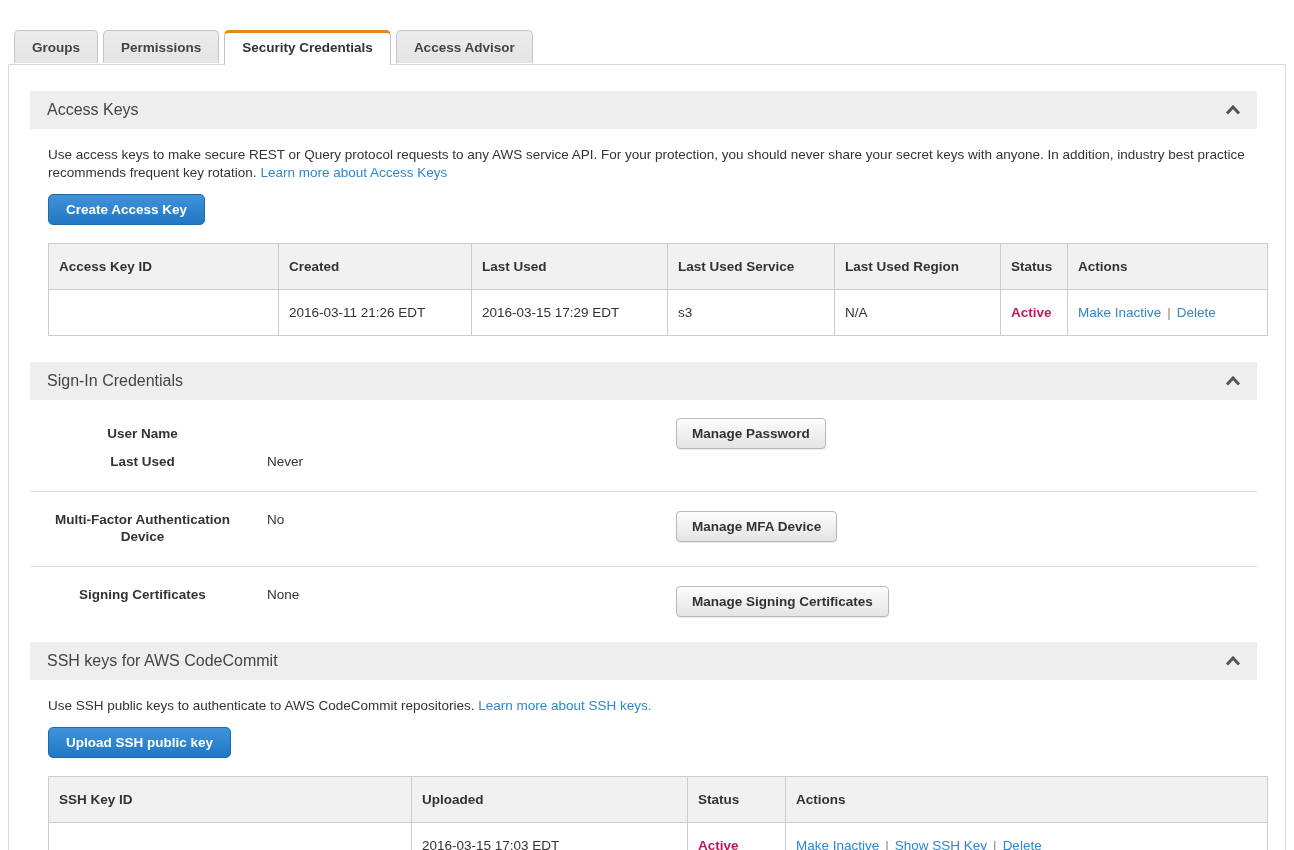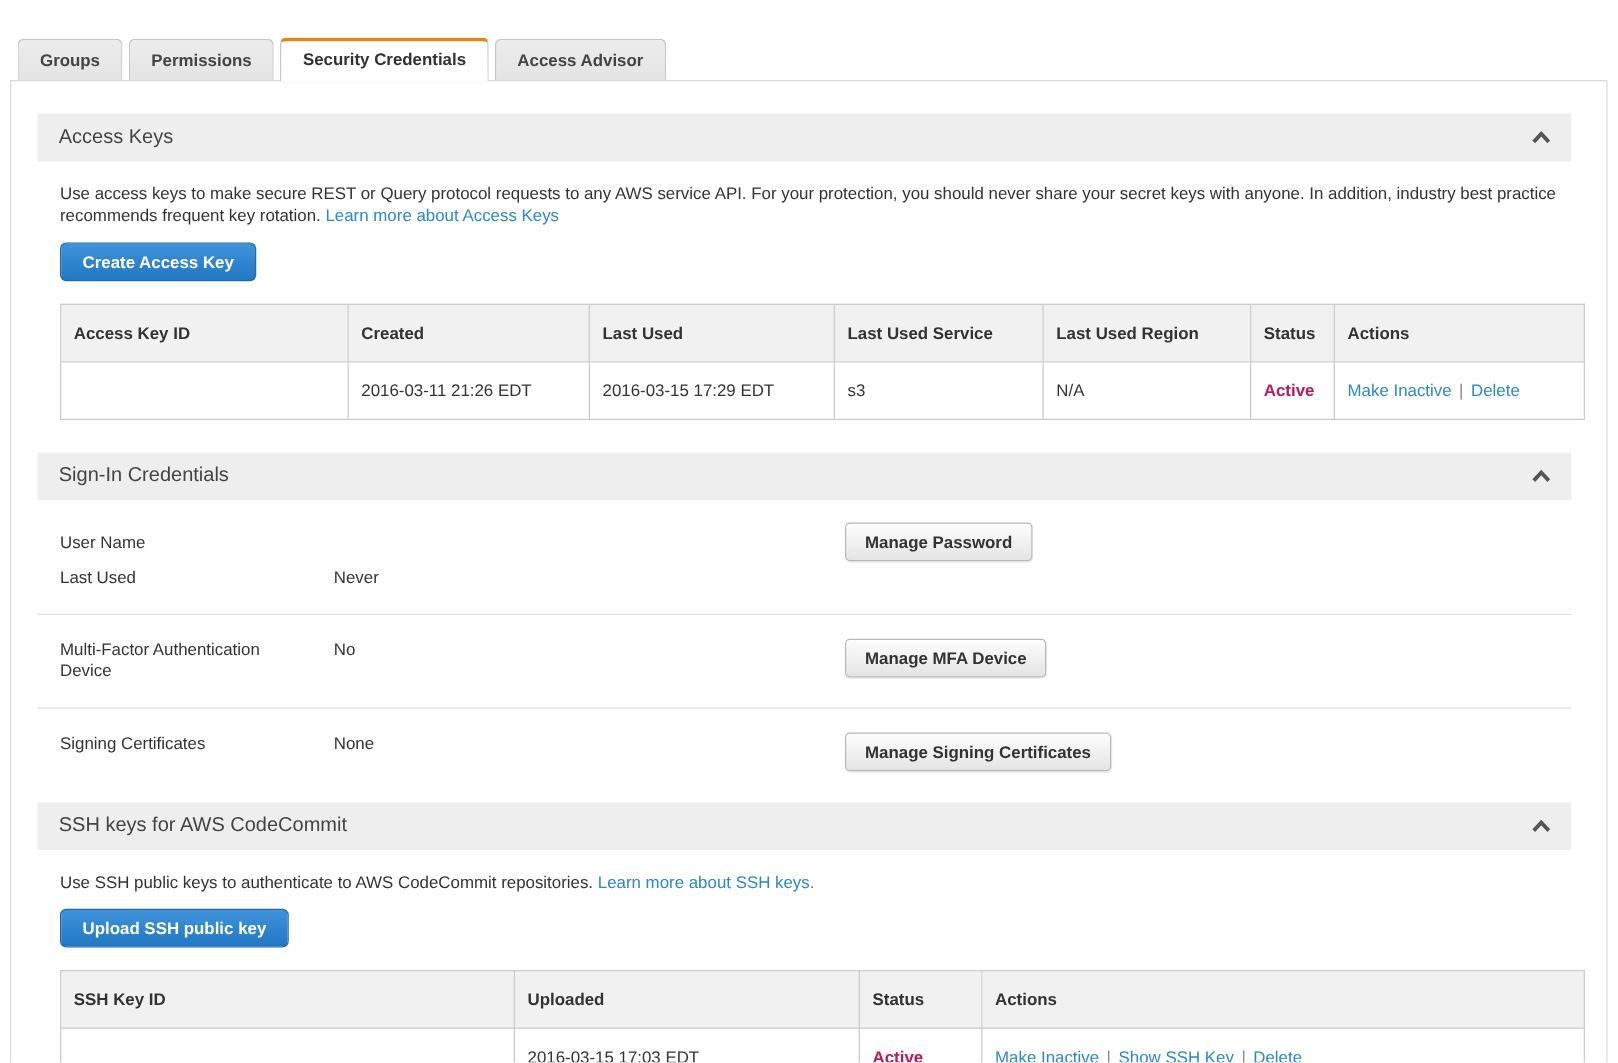--- a/index.html
+++ b/index.html
@@ -7,21 +7,21 @@
   body {
     font-family: "Liberation Sans", sans-serif;
     color: #333;
     font-size: 13.5px;
   }
   .page { width: 1294px; height: 850px; position: relative; overflow: hidden; background: #fff; }
 
   
   .tabbar {
     display: flex;
-    align-items: center;
+    align-items: flex-start;
     padding-left: 14px;
     margin-top: 30px;
     position: relative;
     z-index: 2;
   }
   .tab {
     background: linear-gradient(#ececec, #e4e4e4);
     border: 1px solid #c5c5c5;
     border-bottom: none;
     border-radius: 5px 5px 0 0;
@@ -114,21 +114,21 @@
     white-space: nowrap;
   }
   table.grid th { background: #f1f1f1; font-weight: bold; color: #333; height: 27px; }
   .status-active { color: #be185d; font-weight: bold; }
   .pipe { color: #888; margin: 0 6px; }
 
   
   .cred-group { position: relative; }
   .cred-group.first { margin-top: 25px; }
   .cred-row { display: flex; margin-bottom: 11px; }
-  .cred-label { width: 189px; text-align: left; font-weight: normal; color: #333; line-height: 17px; }
+  .cred-label { width: 189px; text-align: center; font-weight: bold; color: #333; line-height: 17px; }
   .cred-value { margin-left: 30px; line-height: 17px; }
   .cred-btn-col { position: absolute; left: 628px; top: -7px; }
   .hr { border-top: 1px solid #ddd; margin: 21px 28px 0 21px; }
   .mt19 { margin-top: 19px; }
 </style>
 </head>
 <body>
 
 <div class="page">
 

